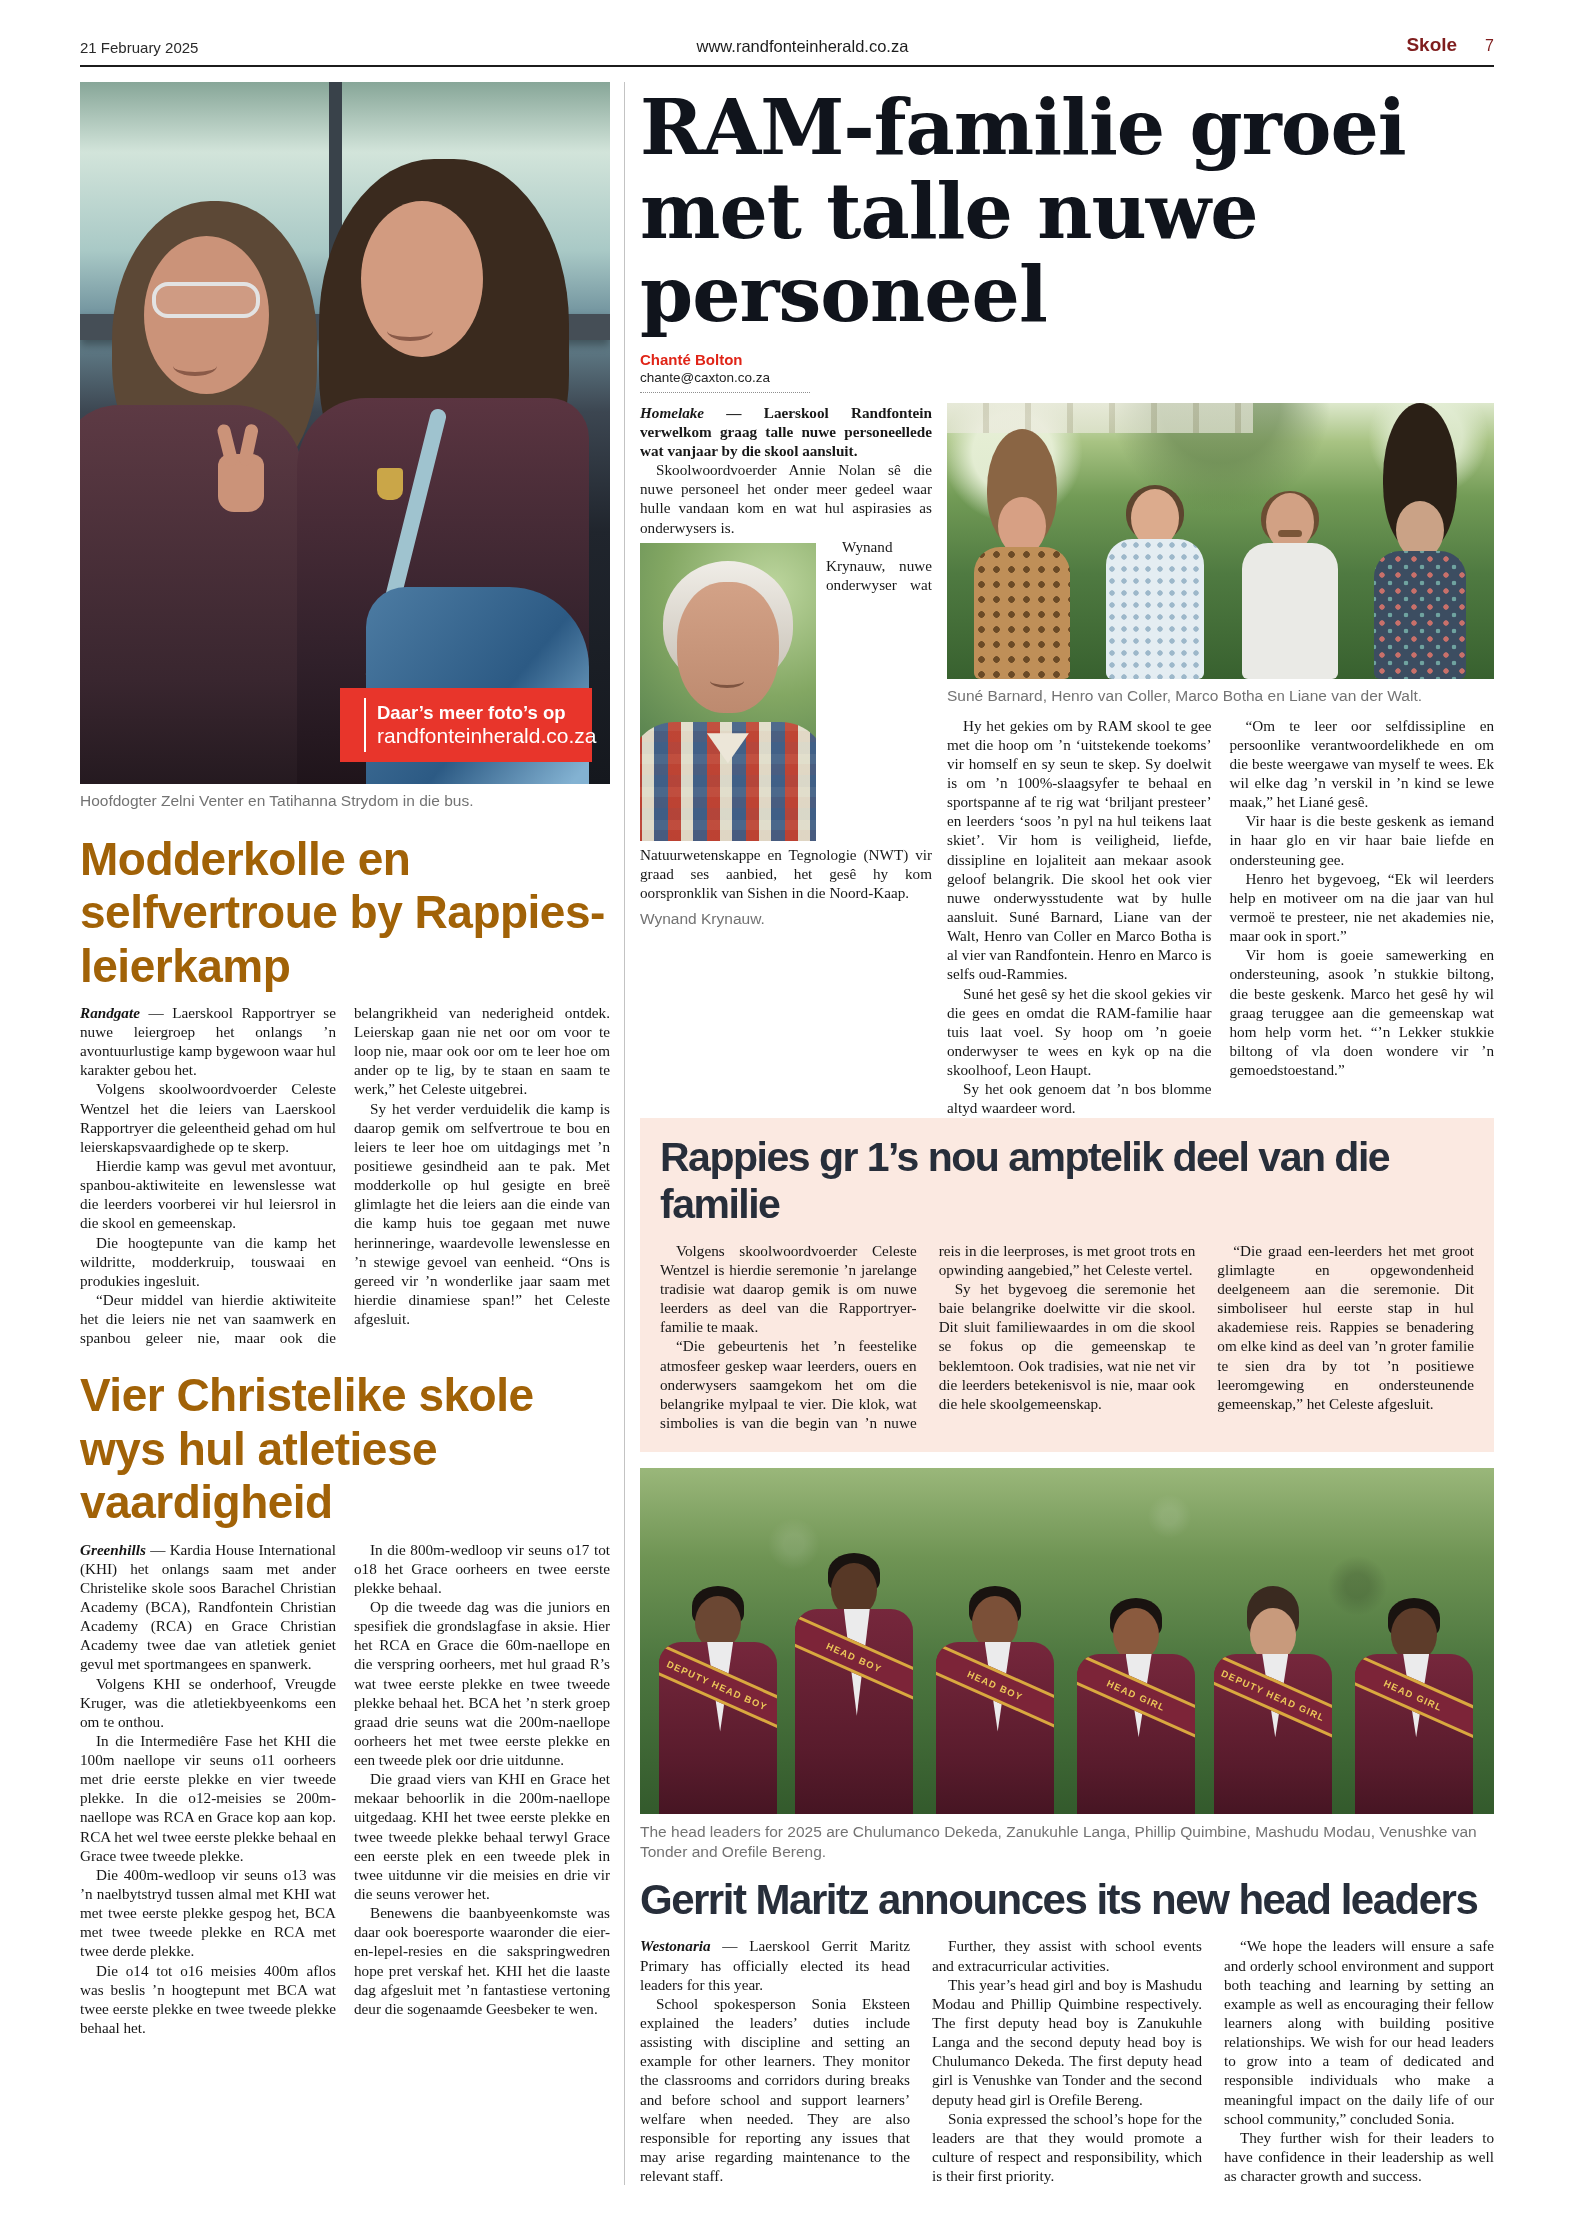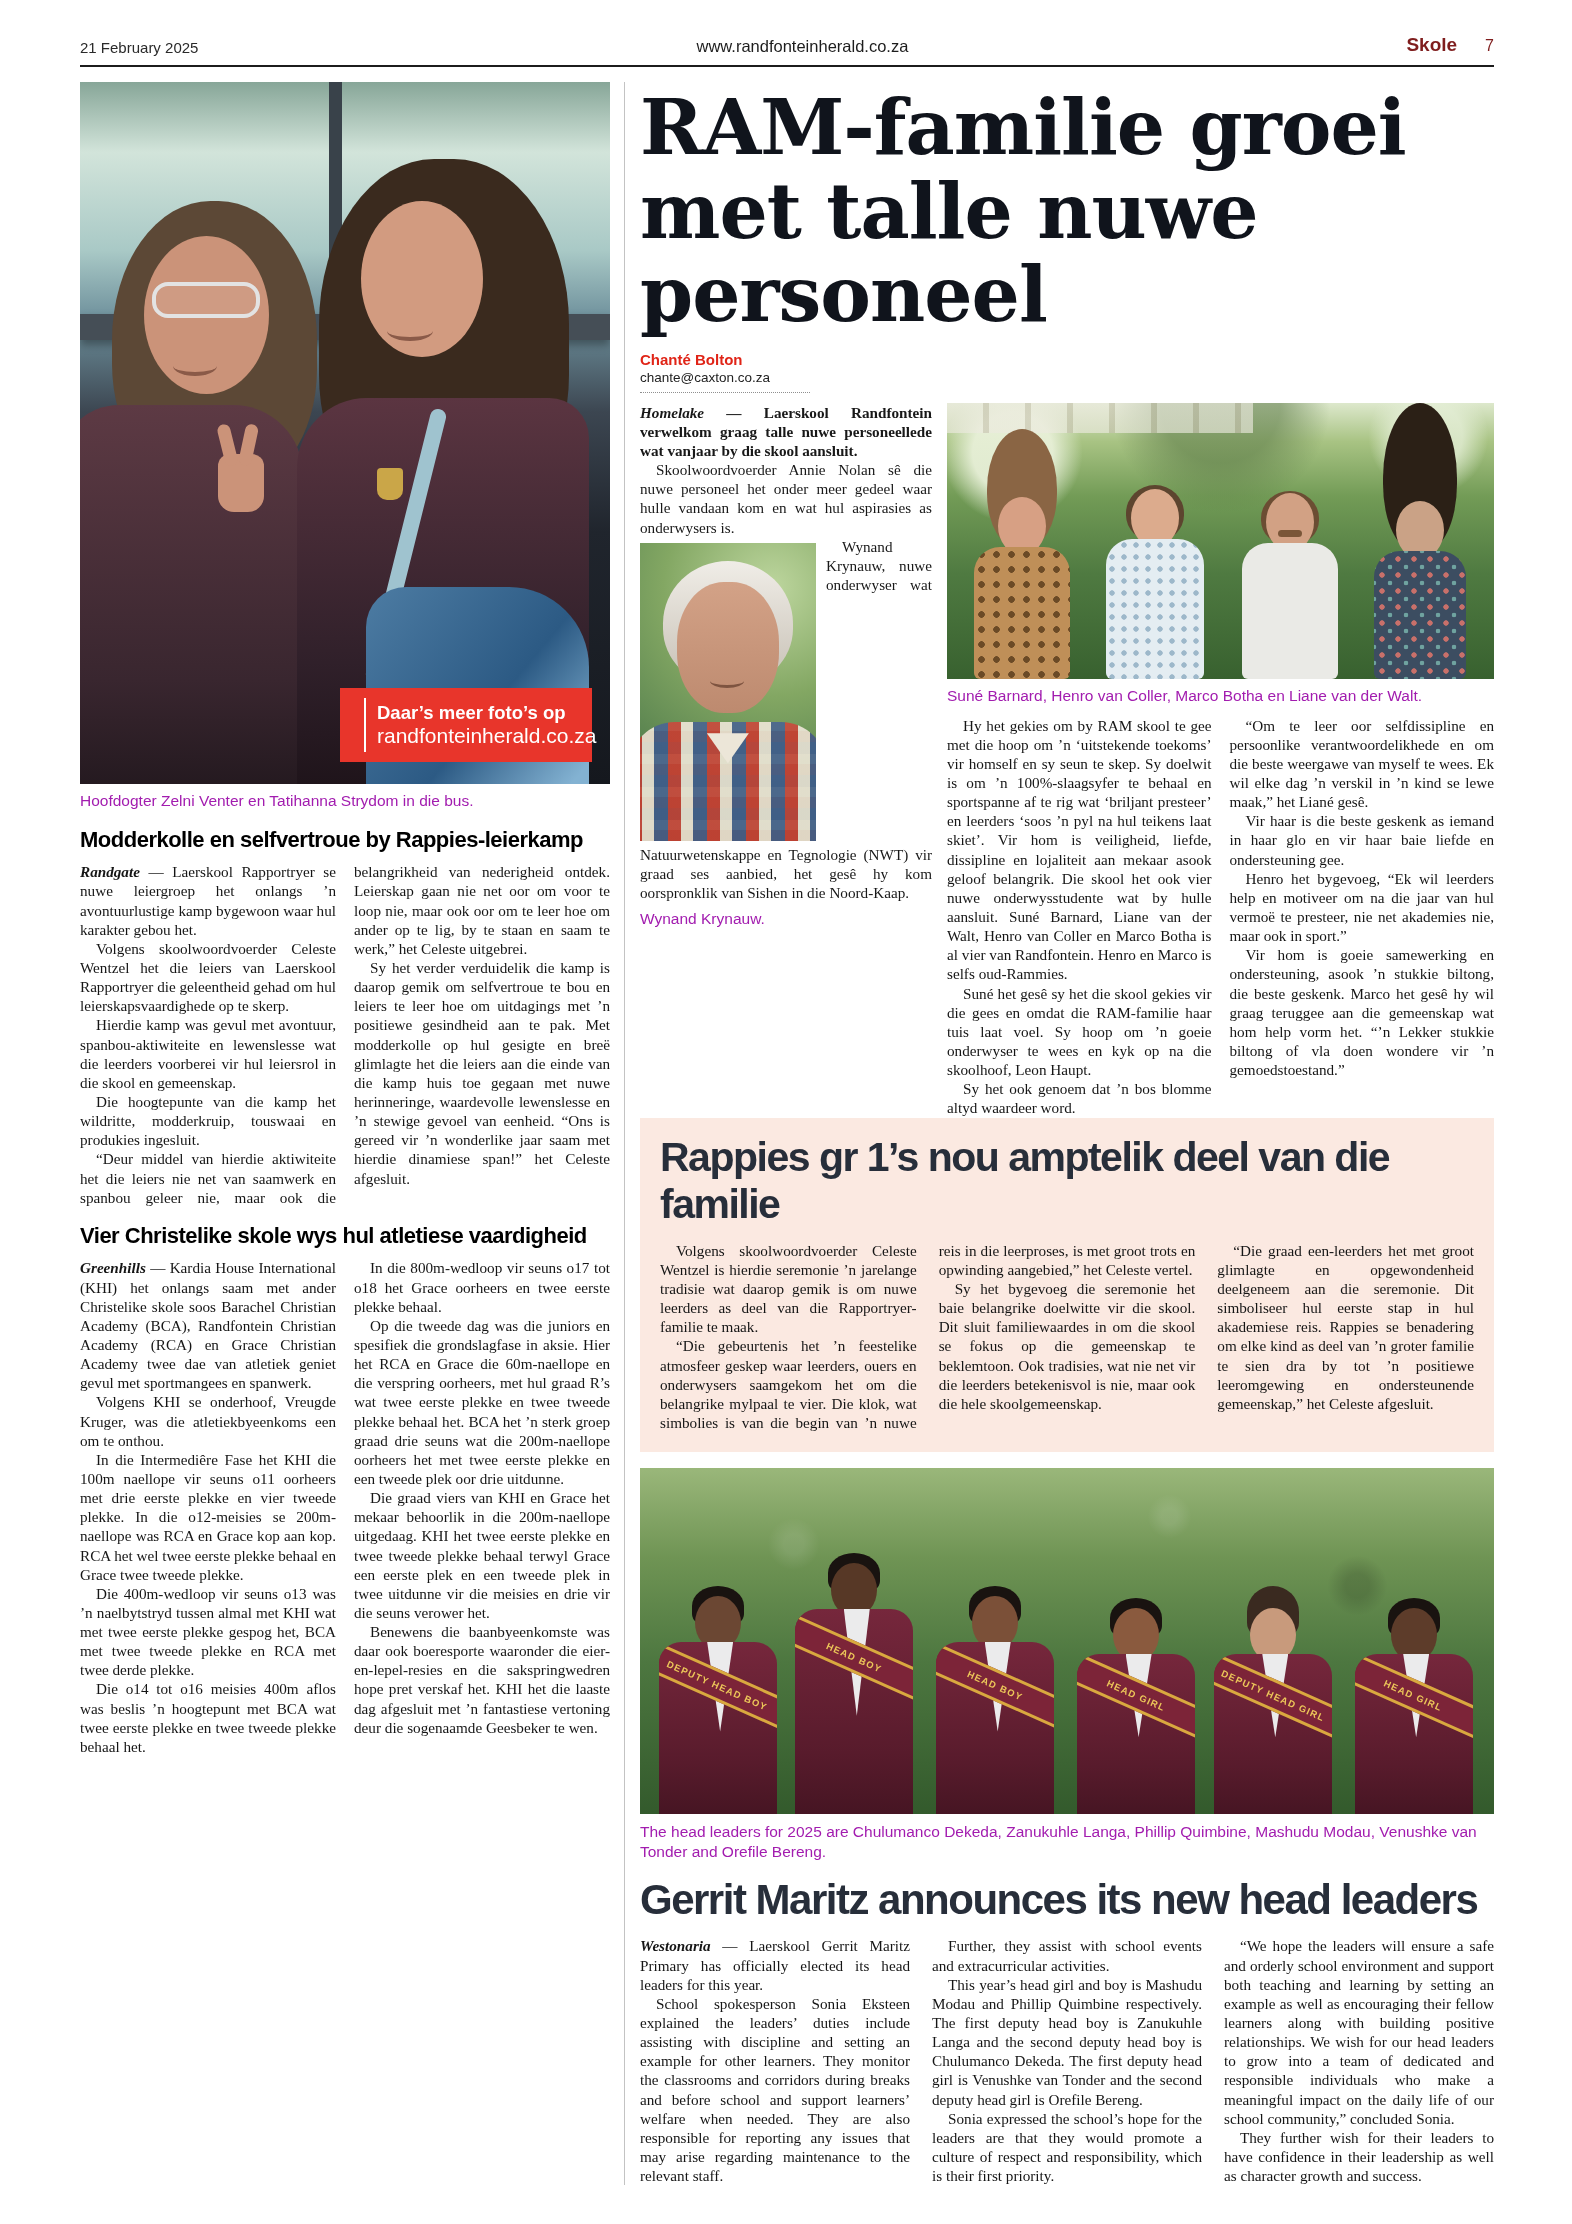--- a/index.html
+++ b/index.html
@@ -22,25 +22,25 @@
   
   .cols { text-align:justify; font-size:15.2px; line-height:1.26; color:#151515; }
   .cols2 { column-count:2; column-gap:18px; }
   .cols3 { column-count:3; column-gap:22px; }
   .cols p, .ram-col1 p.body { margin:0; text-indent:16px; }
   p.lead { margin:0; text-indent:0 !important; }
   .loc { font-weight:bold; font-style:italic; }
   .bold-lead { font-weight:bold; }
   h1.ram-head { font-family:"DejaVu Serif", serif; font-weight:bold; font-size:76px;
     line-height:1.1; letter-spacing:-1px; color:#10141c; margin:4px 0 14px; }
-  h2.sans-head { font-family:"Liberation Sans", sans-serif; font-weight:bold; color:#000000;
-    font-size:22px; line-height:1.16; letter-spacing:-0.5px; margin:16px 0 10px; }
+  h2.sans-head { font-family:"Liberation Sans", sans-serif; font-weight:bold; color:#a16207;
+    font-size:46px; line-height:1.16; letter-spacing:-0.5px; margin:22px 0 10px; }
   h2.condensed { font-size:41px; letter-spacing:-1.5px; margin:2px 0 12px; }
   .caption { font-family:"Liberation Sans", sans-serif; font-size:15.5px; line-height:1.28;
-    color:#a21caf; margin:7px 0 2px; text-align:left; }
+    color:#737373; margin:7px 0 2px; text-align:left; }
 
   .byline-block { border-bottom:1px dotted #8f8f8f; width:170px; padding-bottom:7px; margin:0 0 10px; }
   .byline { font-family:"Liberation Sans", sans-serif; font-weight:bold; font-size:15px; color:#e02417; }
   .byline-email { font-family:"Liberation Sans", sans-serif; font-size:13.5px; color:#222; margin-top:2px; }
 
   figure { margin:0; }
 
   
   .bus-photo { position:relative; width:100%; height:702px; overflow:hidden;
     background:linear-gradient(180deg,#87a698 0%,#d2e4da 10%,#a9c9c6 24%,#6d8f9b 34%,#3c4651 47%,#20252d 64%,#15181e 100%); }

